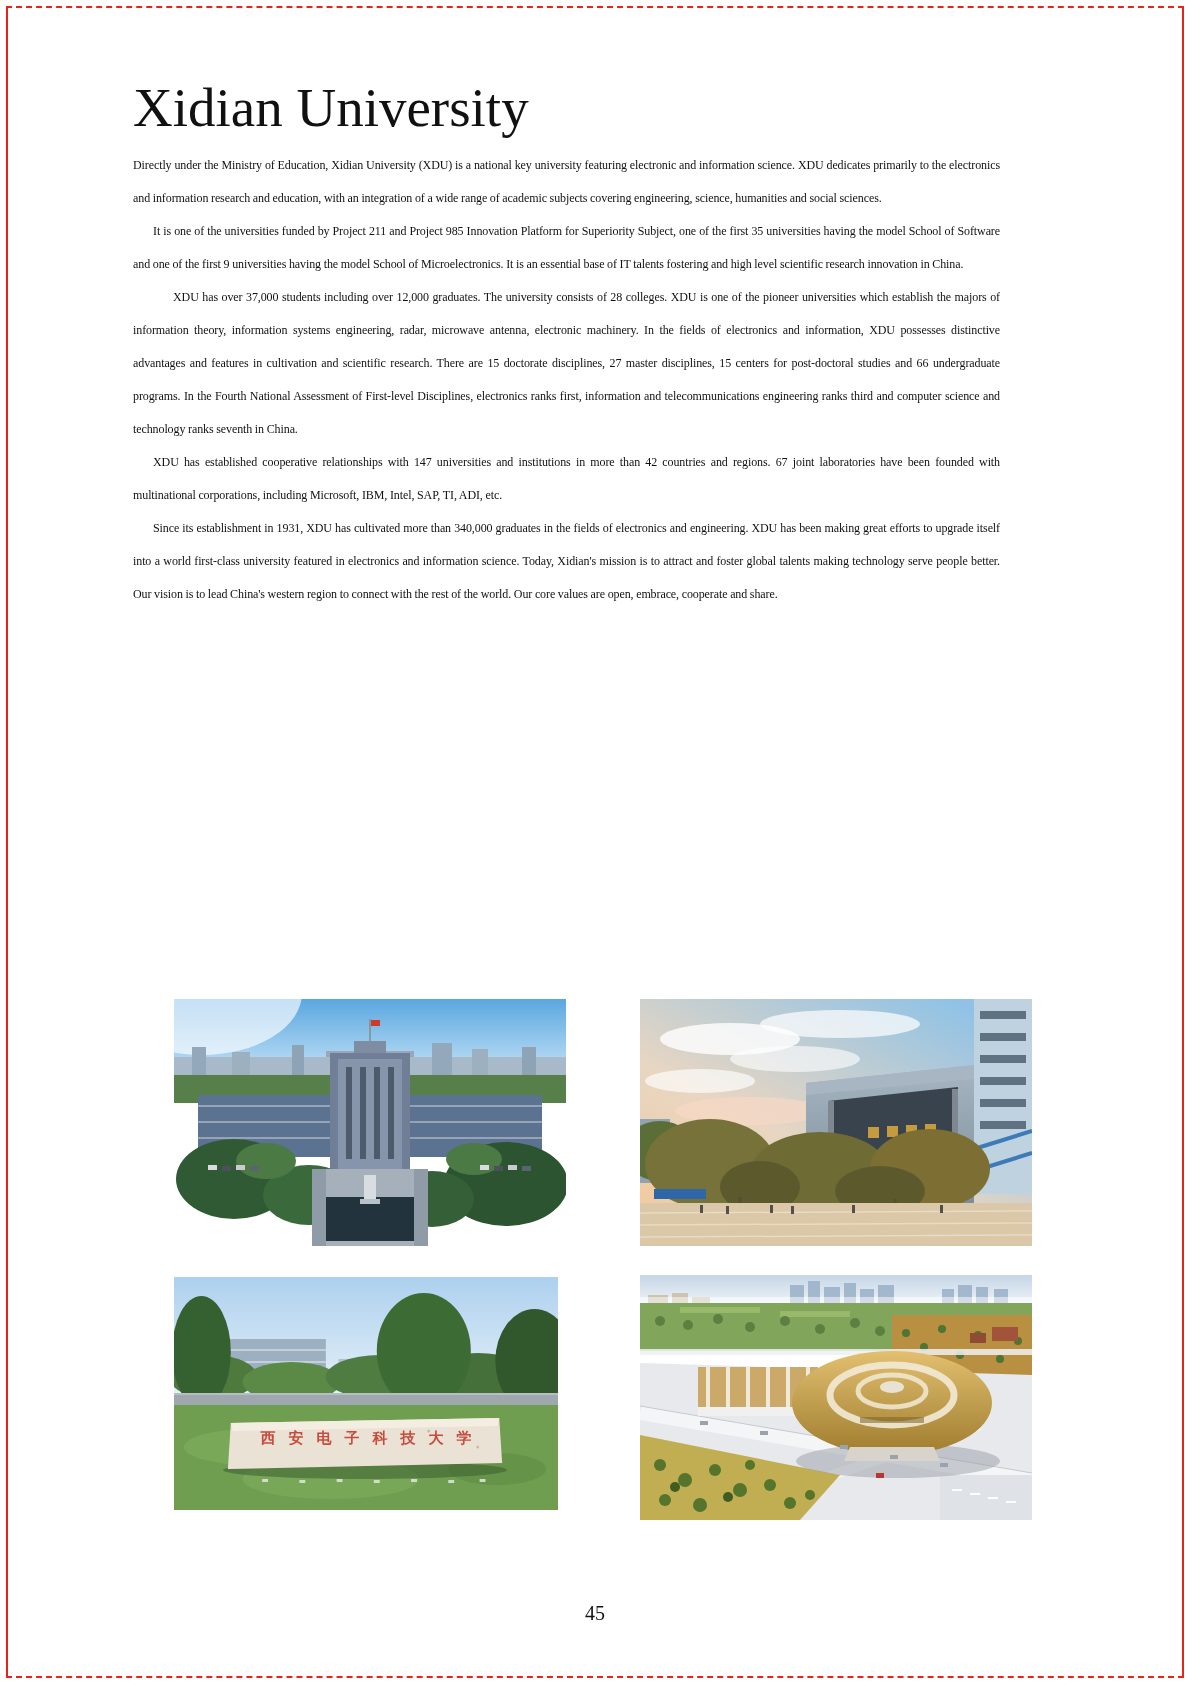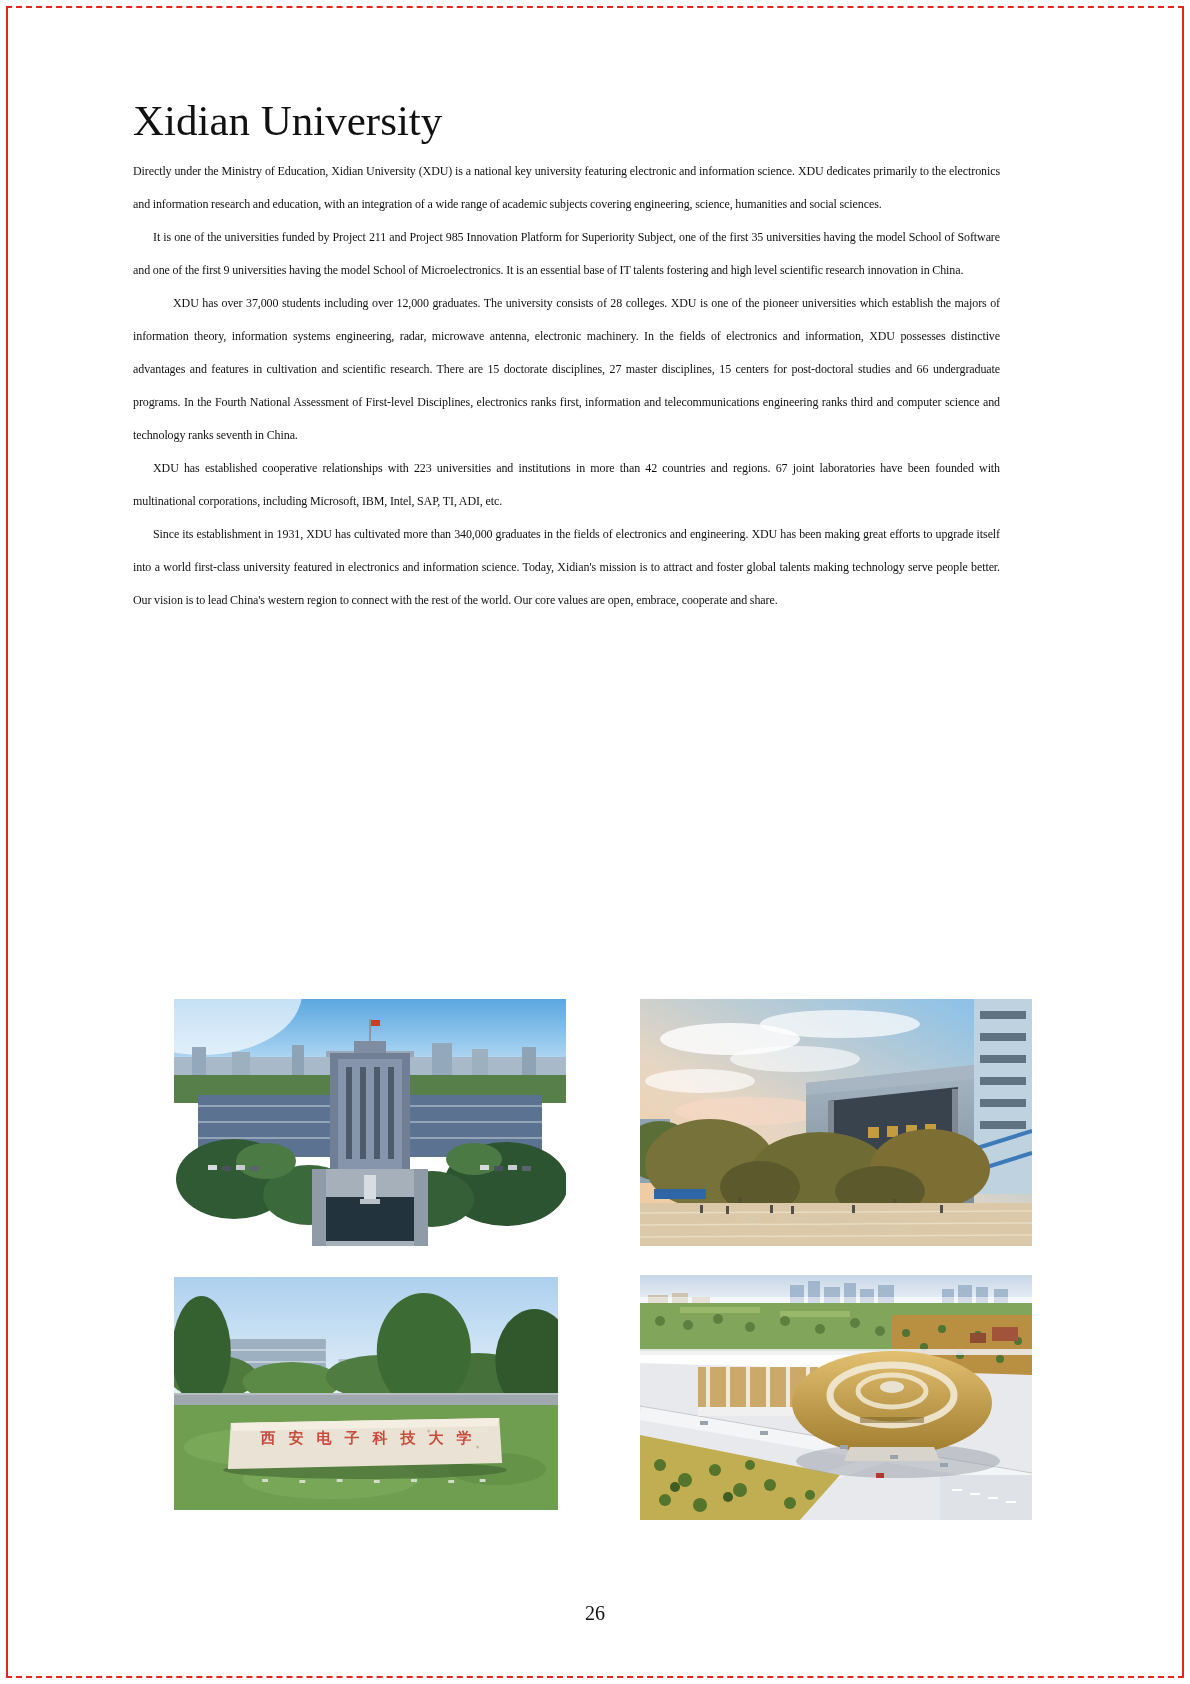--- a/index.html
+++ b/index.html
@@ -2,21 +2,21 @@
 <html><head>
 <meta charset="utf-8">
 <style>
   html,body{margin:0;padding:0;background:#ffffff;}
   body{width:1190px;height:1684px;font-family:"Liberation Serif","DejaVu Serif",serif;color:#111;}
   .page{position:relative;width:1190px;height:1684px;background:#fff;overflow:hidden;}
   .page-border{position:absolute;left:6px;right:6px;top:6px;bottom:6px;
     border-left:2px solid #e8231a;border-right:2px solid #e8231a;
     border-top:2px dashed #e8231a;border-bottom:2px dashed #e8231a;pointer-events:none;}
   .content{position:absolute;left:133px;top:0;width:867px;}
-  h1.doc-title{font-size:43px;font-weight:400;margin:96px 0 10px 0;line-height:1.15;letter-spacing:0;}
+  h1.doc-title{font-size:55px;font-weight:400;margin:76px 0 10px 0;line-height:1.15;letter-spacing:0;}
   p.para{font-size:12px;line-height:33px;margin:0;text-align:justify;letter-spacing:-0.1px;word-spacing:-0.2px;}
   .ind-sm{text-indent:20px;}
   .ind-lg{text-indent:40px;}
   figure.photo{position:absolute;margin:0;overflow:hidden;}
   figure.photo svg{display:block;width:100%;height:100%;}
   .ph1{left:174px;top:999px;width:392px;height:247px;}
   .ph2{left:640px;top:999px;width:392px;height:247px;}
   .ph3{left:174px;top:1277px;width:384px;height:233px;}
   .ph4{left:640px;top:1275px;width:392px;height:245px;}
   .stone-text{position:absolute;left:50%;top:152px;transform:translateX(-50%);
@@ -28,21 +28,21 @@
 <body>
 
 <div class="page">
   <div class="page-border"></div>
 
   <div class="content">
     <h1 class="doc-title">Xidian University</h1>
     <p class="para">Directly under the Ministry of Education, Xidian University (XDU) is a national key university featuring electronic and information science. XDU dedicates primarily to the electronics and information research and education, with an integration of a wide range of academic subjects covering engineering, science, humanities and social sciences.</p>
     <p class="para ind-sm">It is one of the universities funded by Project 211 and Project 985 Innovation Platform for Superiority Subject, one of the first 35 universities having the model School of Software and one of the first 9 universities having the model School of Microelectronics. It is an essential base of IT talents fostering and high level scientific research innovation in China.</p>
     <p class="para ind-lg">XDU has over 37,000 students including over 12,000 graduates. The university consists of 28 colleges. XDU is one of the pioneer universities which establish the majors of information theory, information systems engineering, radar, microwave antenna, electronic machinery. In the fields of electronics and information, XDU possesses distinctive advantages and features in cultivation and scientific research. There are 15 doctorate disciplines, 27 master disciplines, 15 centers for post-doctoral studies and 66 undergraduate programs. In the Fourth National Assessment of First-level Disciplines, electronics ranks first, information and telecommunications engineering ranks third and computer science and technology ranks seventh in China.</p>
-    <p class="para ind-sm">XDU has established cooperative relationships with 223 universities and institutions in more than 42 countries and regions. 67 joint laboratories have been founded with multinational corporations, including Microsoft, IBM, Intel, SAP, TI, ADI, etc.</p>
+    <p class="para ind-sm">XDU has established cooperative relationships with 147 universities and institutions in more than 42 countries and regions. 67 joint laboratories have been founded with multinational corporations, including Microsoft, IBM, Intel, SAP, TI, ADI, etc.</p>
     <p class="para ind-sm">Since its establishment in 1931, XDU has cultivated more than 340,000 graduates in the fields of electronics and engineering. XDU has been making great efforts to upgrade itself into a world first-class university featured in electronics and information science. Today, Xidian's mission is to attract and foster global talents making technology serve people better. Our vision is to lead China's western region to connect with the rest of the world. Our core values are open, embrace, cooperate and share.</p>
   </div>
 
   <figure class="photo ph1" aria-label="Aerial view of the campus main building under a blue sky with trees and a pond plaza">
     <svg viewBox="0 0 392 247" preserveAspectRatio="none">
       <defs>
         <linearGradient id="sky1" x1="0" y1="0" x2="0" y2="1">
           <stop offset="0" stop-color="#5aa7e0"></stop>
             <stop offset="0.6" stop-color="#aed6f2"></stop>
             <stop offset="1" stop-color="#d9ecfa"></stop>
@@ -312,14 +312,14 @@
         <rect x="60" y="146" width="8" height="4"></rect>
           <rect x="120" y="156" width="8" height="4"></rect>
           <rect x="200" y="170" width="8" height="4"></rect>
         <rect x="250" y="180" width="8" height="4"></rect>
           <rect x="300" y="188" width="8" height="4"></rect>
       </g>
       <rect x="236" y="198" width="8" height="5" fill="#b5382e"></rect>
     </svg>
   </figure>
 
-  <div class="page-number">26</div>
+  <div class="page-number">45</div>
 </div>
 
 </body></html>

